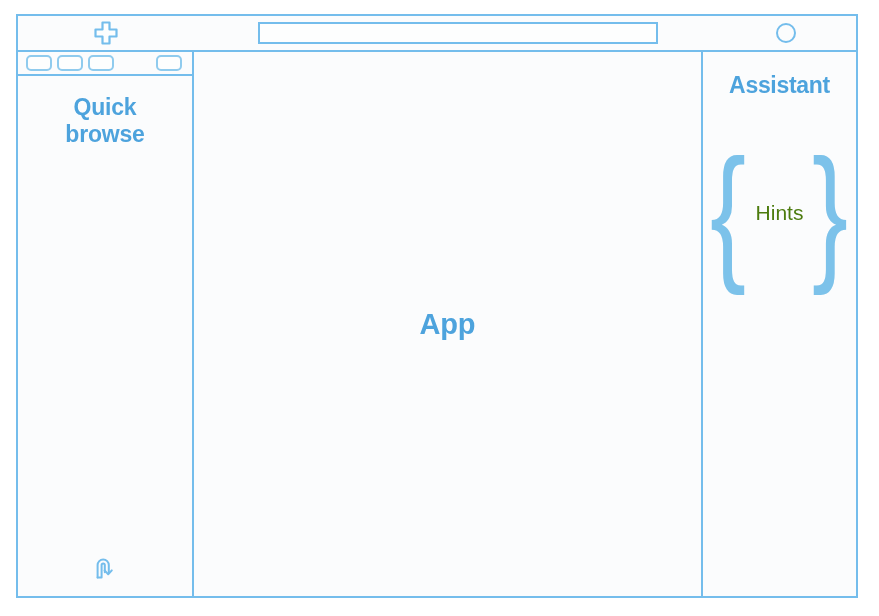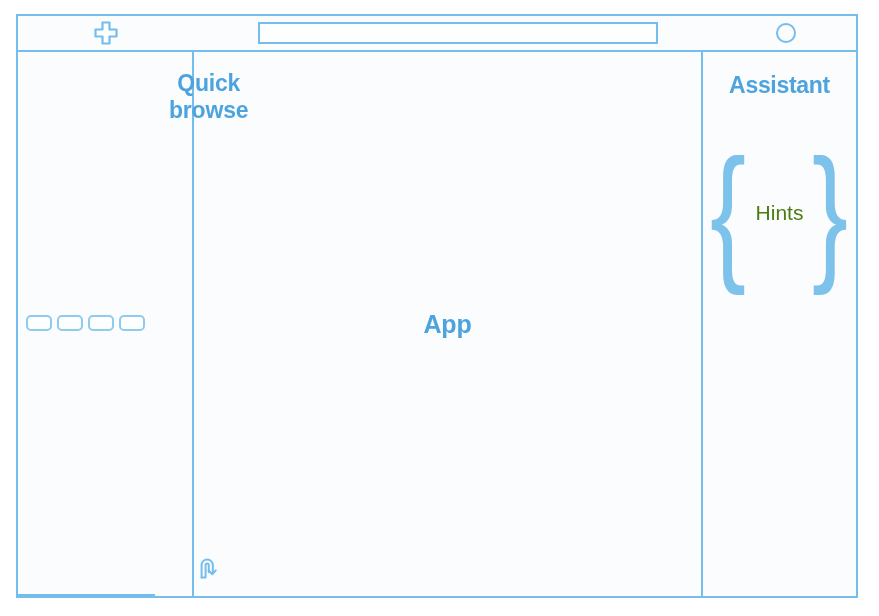--- a/index.html
+++ b/index.html
@@ -91,21 +91,21 @@
     flex: 1 1 auto;
     display: flex;
     min-height: 0;
   }
 
   
   #sidebar {
     flex: 0 0 174px;
     border-right: 2px solid #74bdec;
     display: flex;
-    flex-direction: row;
+    flex-direction: column;
     min-width: 0;
   }
   #sidebar-toolbar {
     flex: 0 0 24px;
     border-bottom: 2px solid #74bdec;
     display: flex;
     align-items: center;
     padding: 0 8px;
     box-sizing: border-box;
   }
@@ -147,21 +147,21 @@
   
   #app-area {
     flex: 1 1 auto;
     border-right: 2px solid #74bdec;
     display: flex;
     align-items: center;
     justify-content: center;
     min-width: 0;
   }
   #app-label {
-    font-size: 25px;
+    font-size: 29px;
     font-weight: bold;
     color: #4da3dd;
     letter-spacing: -0.2px;
   }
 
   
   #assistant-panel {
     flex: 0 0 153px;
     display: flex;
     flex-direction: column;

